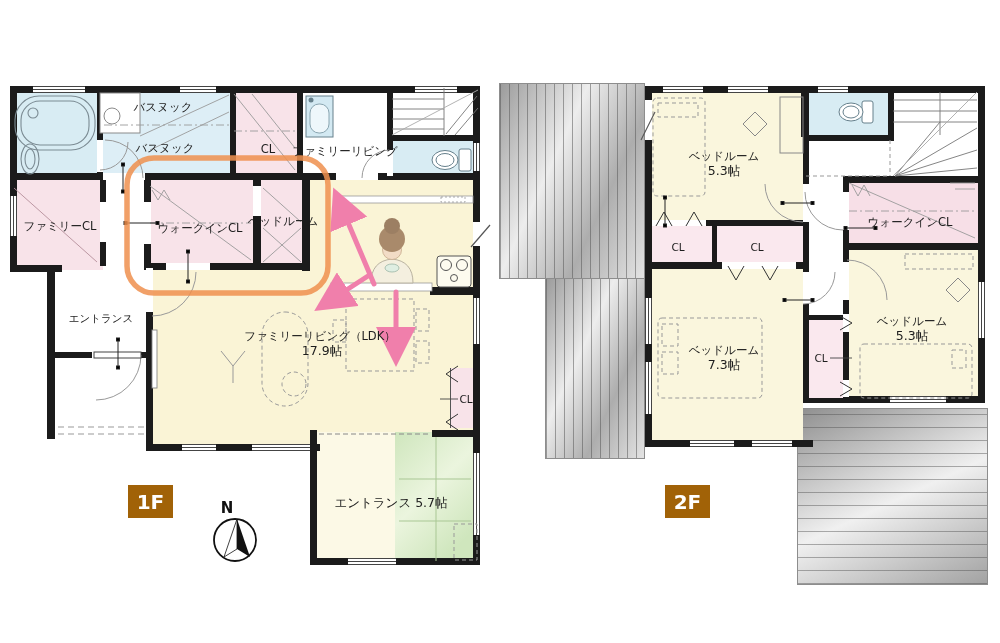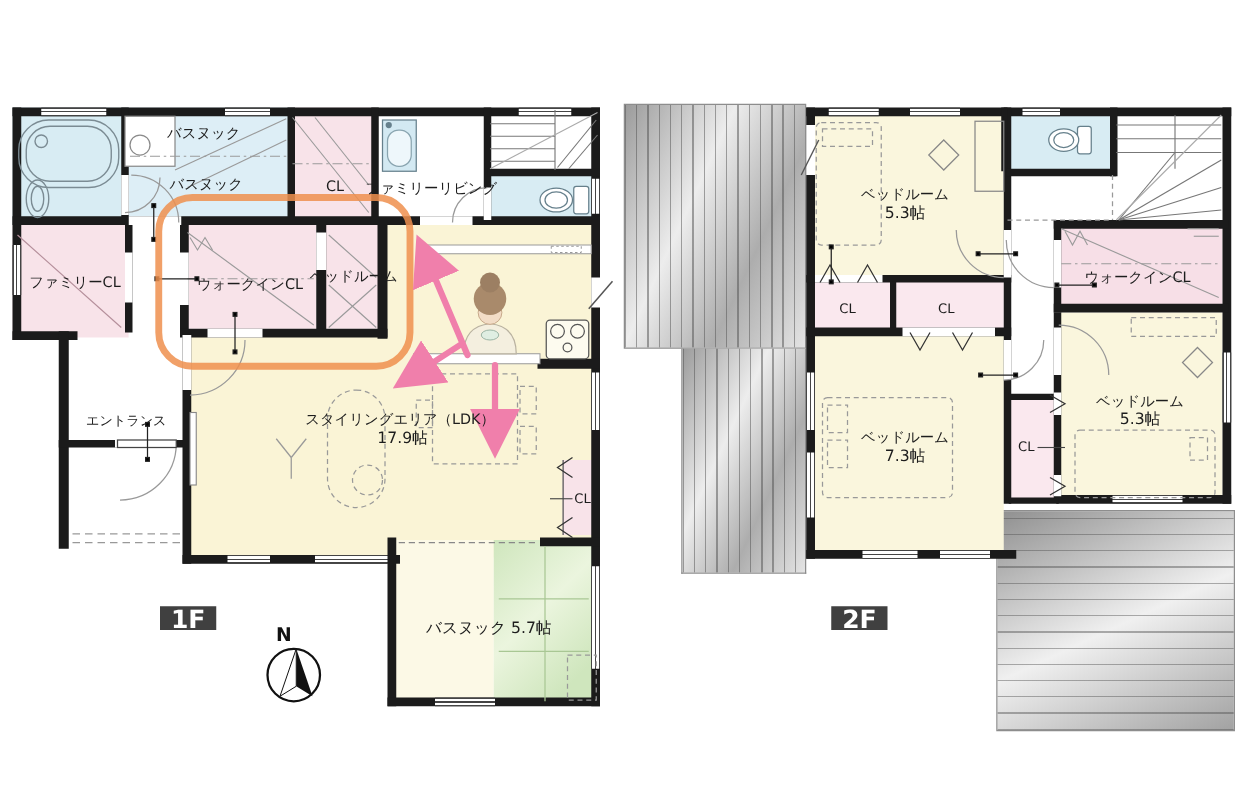--- a/index.html
+++ b/index.html
@@ -20,21 +20,21 @@
            linear-gradient(115deg,#9b9b9b,#ededed 38%,#adadad 68%,#e4e4e4);
            border:1px solid #8d8d8d;}
   .roof{background-image:repeating-linear-gradient(0deg,rgba(80,80,80,.45) 0 1px,transparent 1px 13px),
         linear-gradient(155deg,#8f8f8f,#f0f0f0 52%,#a2a2a2);
         border:1px solid #8d8d8d;}
   .tatami{background:linear-gradient(135deg,#cfe6bd,#ebf5de 45%,#cfe6bd 85%);}
   .lbl{position:absolute;z-index:25;transform:translate(-50%,-50%);white-space:nowrap;
        color:#1d1d1d;font-size:11.5px;font-weight:500;}
   .lbl.size{font-size:12.5px;}
   .lbl.small{font-size:10.5px;}
-  .badge{position:absolute;z-index:25;width:45px;height:19px;background:#404040;color:#fff;
+  .badge{position:absolute;z-index:25;width:45px;height:33px;background:#a16207;color:#fff;
          display:flex;align-items:center;justify-content:center;font-size:20px;font-weight:bold;}
   .north{position:absolute;z-index:25;transform:translate(-50%,-50%);font-size:15px;font-weight:bold;color:#111;}
   svg.art{position:absolute;left:0;top:0;z-index:20;pointer-events:none;}
 </style>
 </head>
 <body>
 
 <div class="canvas">
 
   <div class="room" style="left:10px;top:86px;width:93px;height:94px;background:#d8ecf3;"></div>
@@ -379,25 +379,25 @@
     </g>
   </svg>
 
   <div class="lbl" style="left:163px;top:107px;">バスヌック</div>
   <div class="lbl" style="left:165px;top:148px;">バスヌック</div>
   <div class="lbl" style="left:268px;top:149px;">CL</div>
   <div class="lbl" style="left:345px;top:151px;">ファミリーリビング</div>
   <div class="lbl" style="left:60px;top:226px;">ファミリーCL</div>
   <div class="lbl" style="left:200px;top:228px;">ウォークインCL</div>
   <div class="lbl" style="left:283px;top:221px;">ベッドルーム</div>
-  <div class="lbl small" style="left:101px;top:337px;text-align:center;">エントランス</div>
-  <div class="lbl" style="left:320px;top:336px;">スタイリングエリア（LDK）</div>
+  <div class="lbl small" style="left:101px;top:319px;text-align:center;">エントランス</div>
+  <div class="lbl" style="left:320px;top:336px;">ファミリーリビング（LDK）</div>
   <div class="lbl size" style="left:322px;top:351px;">17.9帖</div>
   <div class="lbl small" style="left:466px;top:399px;">CL</div>
-  <div class="lbl size" style="left:391px;top:503px;">バスヌック 5.7帖</div>
+  <div class="lbl size" style="left:391px;top:503px;">エントランス 5.7帖</div>
 
   <div class="lbl" style="left:724px;top:156px;">ベッドルーム</div>
   <div class="lbl size" style="left:724px;top:171px;">5.3帖</div>
   <div class="lbl small" style="left:678px;top:247px;">CL</div>
   <div class="lbl small" style="left:757px;top:247px;">CL</div>
   <div class="lbl" style="left:910px;top:222px;">ウォークインCL</div>
   <div class="lbl" style="left:724px;top:350px;">ベッドルーム</div>
   <div class="lbl size" style="left:724px;top:365px;">7.3帖</div>
   <div class="lbl small" style="left:821px;top:358px;">CL</div>
   <div class="lbl" style="left:912px;top:321px;">ベッドルーム</div>

